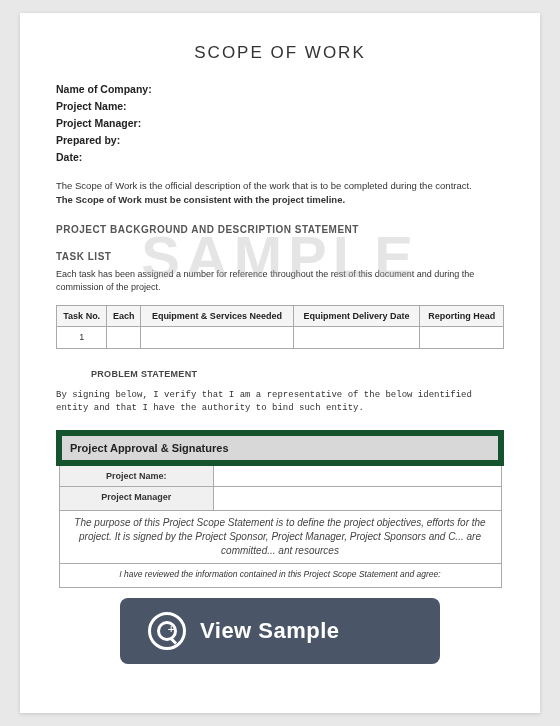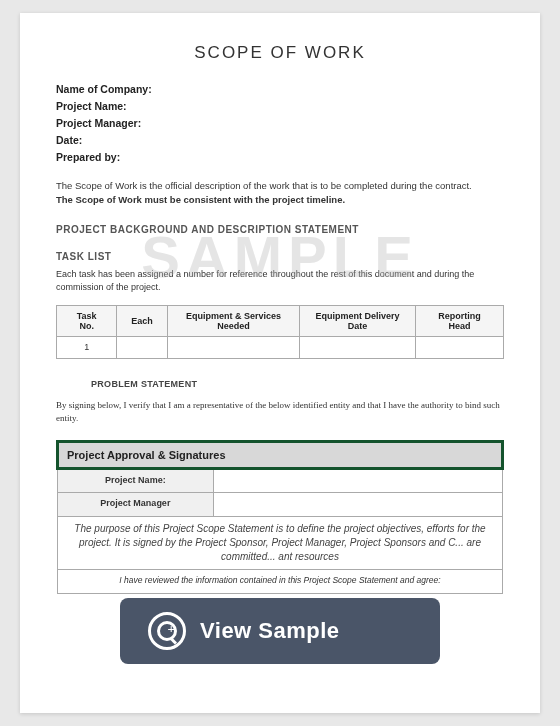--- a/index.html
+++ b/index.html
@@ -78,21 +78,21 @@
       font-family: Arial, sans-serif;
     }
     table {
       width: 100%;
       border-collapse: collapse;
       font-size: 9px;
       font-family: Arial, sans-serif;
     }
     table th {
       border: 1px solid #aaa;
-      padding: 5px 14px;
+      padding: 5px 4px;
       background: #f5f5f5;
       text-align: center;
       font-weight: bold;
       font-size: 9px;
       color: #222;
     }
     table td {
       border: 1px solid #aaa;
       padding: 5px 4px;
       text-align: center;
@@ -106,32 +106,32 @@
       letter-spacing: 0.3px;
       margin-top: 20px;
       margin-bottom: 10px;
       font-family: Arial, sans-serif;
       padding-left: 35px;
     }
     .sign-text {
       font-size: 9px;
       color: #333;
       line-height: 1.5;
-      font-family: Liberation Serif, serif;
+      font-family: Liberation Mono, monospace;
     }
     .approval-table {
       width: 100%;
       border-collapse: collapse;
       font-size: 9px;
       font-family: Arial, sans-serif;
       margin-top: 14px;
     }
     .approval-table th {
       background: #e8e8e8;
-      border: 3px solid #14532d;
+      border: 6px solid #14532d;
       padding: 5px 8px;
       text-align: left;
       font-weight: bold;
       font-size: 9.5px;
       color: #222;
     }
     .approval-table td {
       border: 1px solid #aaa;
       padding: 5px 8px;
       color: #333;
@@ -231,22 +231,22 @@
 
 <div class="page">
 
   <div class="sample-watermark">SAMPLE</div>
 
   <h1 class="page-title">SCOPE OF WORK</h1>
 
   <div class="field-row">Name of Company:</div>
   <div class="field-row">Project Name:</div>
   <div class="field-row">Project Manager:</div>
+  <div class="field-row">Prepared by:</div>
   <div class="field-row">Date:</div>
-  <div class="field-row">Prepared by:</div>
 
   <p class="description-text">
     <span>The Scope of Work is the official description of the work that is to be completed during the contract.</span><br>
     <strong>The Scope of Work must be consistent with the project timeline.</strong>
   </p>
 
   <div class="section-heading">PROJECT BACKGROUND AND DESCRIPTION STATEMENT</div>
 
   <div class="section-heading">TASK LIST</div>
   <p class="task-desc">Each task has been assigned a number for reference throughout the rest of this document and during the commission of the project.</p>

